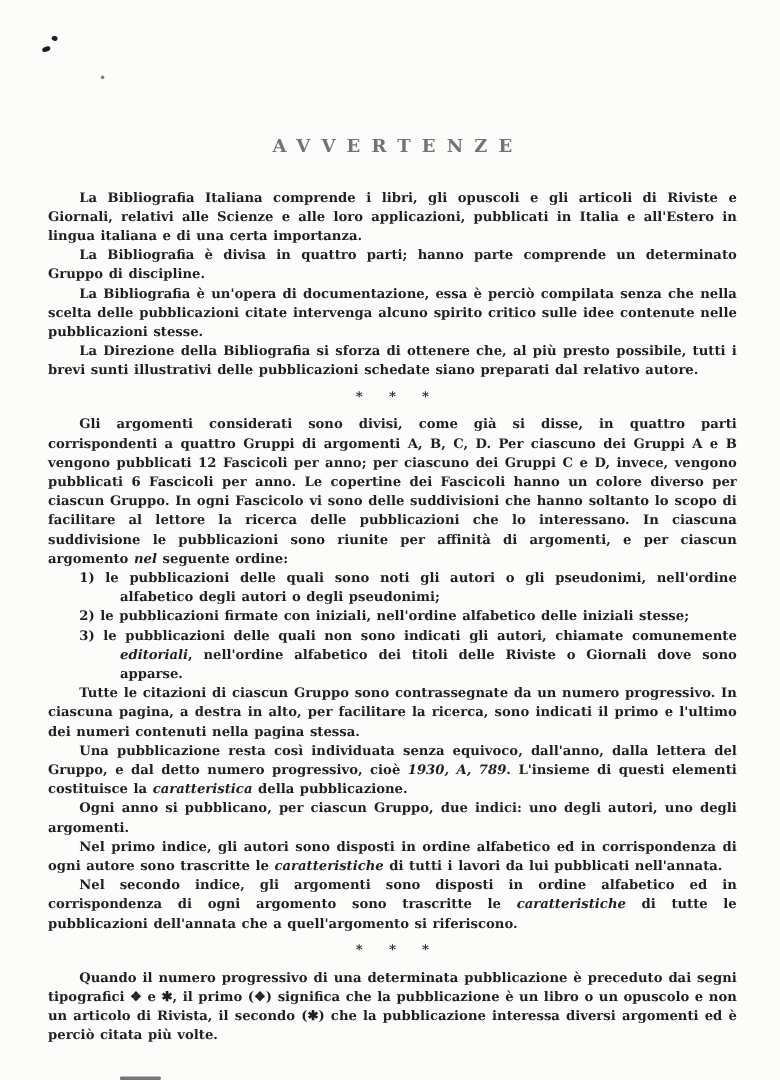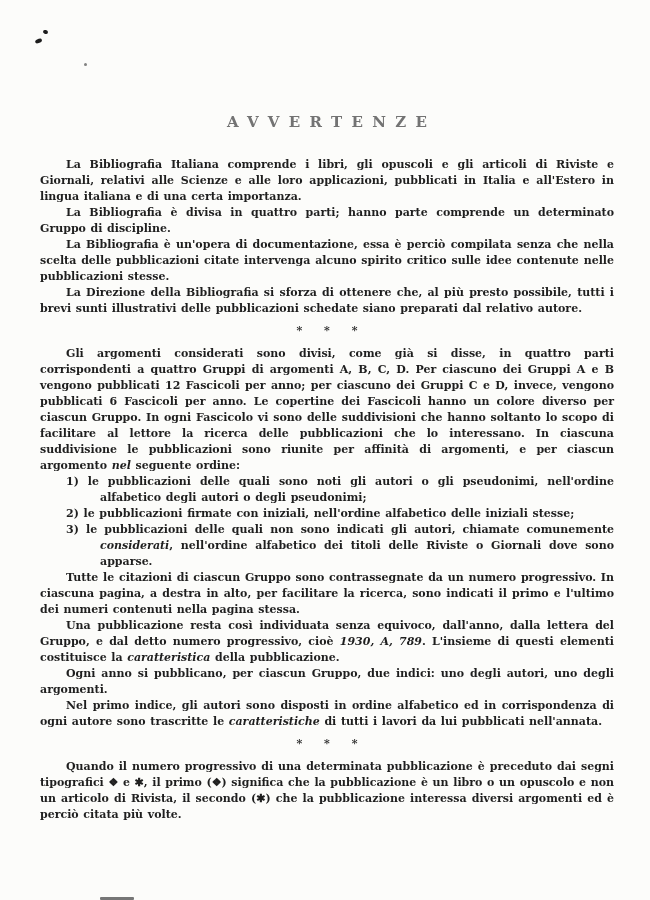--- a/index.html
+++ b/index.html
@@ -74,25 +74,26 @@
     <h1 class="doc-title">AVVERTENZE</h1>
     <div>
         <p class="p"><span>La Bibliografia Italiana comprende i libri, gli opuscoli e gli articoli di Riviste e Giornali, relativi alle Scienze e alle loro applicazioni, pubblicati in Italia e all'Estero in lingua italiana e di una certa importanza.</span></p>
         <p class="p"><span>La Bibliografia è divisa in quattro parti; hanno parte comprende un determinato Gruppo di discipline.</span></p>
         <p class="p"><span>La Bibliografia è un'opera di documentazione, essa è perciò compilata senza che nella scelta delle pubblicazioni citate intervenga alcuno spirito critico sulle idee contenute nelle pubblicazioni stesse.</span></p>
         <p class="p"><span>La Direzione della Bibliografia si sforza di ottenere che, al più presto possibile, tutti i brevi sunti illustrativi delle pubblicazioni schedate siano preparati dal relativo autore.</span></p>
         <div class="divider">* * *</div>
         <p class="p"><span>Gli argomenti considerati sono divisi, come già si disse, in quattro parti corrispondenti a quattro Gruppi di argomenti A, B, C, D. Per ciascuno dei Gruppi A e B vengono pubblicati 12 Fascicoli per anno; per ciascuno dei Gruppi C e D, invece, vengono pubblicati 6 Fascicoli per anno. Le copertine dei Fascicoli hanno un colore diverso per ciascun Gruppo. In ogni Fascicolo vi sono delle suddivisioni che hanno soltanto lo scopo di facilitare al lettore la ricerca delle pubblicazioni che lo interessano. In ciascuna suddivisione le pubblicazioni sono riunite per affinità di argomenti, e per ciascun argomento </span><i>nel</i><span> seguente ordine:</span></p>
         <p class="p li"><span>1) </span><span>le pubblicazioni delle quali sono noti gli autori o gli pseudonimi, nell'ordine alfabetico degli autori o degli pseudonimi;</span></p>
         <p class="p li"><span>2) </span><span>le pubblicazioni firmate con iniziali, nell'ordine alfabetico delle iniziali stesse;</span></p>
-        <p class="p li"><span>3) </span><span>le pubblicazioni delle quali non sono indicati gli autori, chiamate comunemente </span><i>considerati</i><span>, nell'ordine alfabetico dei titoli delle Riviste o Giornali dove sono apparse.</span></p>
+        <p class="p li"><span>3) </span><span>le pubblicazioni delle quali non sono indicati gli autori, chiamate comunemente </span><i>editoriali</i><span>, nell'ordine alfabetico dei titoli delle Riviste o Giornali dove sono apparse.</span></p>
         <p class="p"><span>Tutte le citazioni di ciascun Gruppo sono contrassegnate da un numero progressivo. In ciascuna pagina, a destra in alto, per facilitare la ricerca, sono indicati il primo e l'ultimo dei numeri contenuti nella pagina stessa.</span></p>
         <p class="p"><span>Una pubblicazione resta così individuata senza equivoco, dall'anno, dalla lettera del Gruppo, e dal detto numero progressivo, cioè </span><i>1930, A, 789</i><span>. L'insieme di questi elementi costituisce la </span><i>caratteristica</i><span> della pubblicazione.</span></p>
         <p class="p"><span>Ogni anno si pubblicano, per ciascun Gruppo, due indici: uno degli autori, uno degli argomenti.</span></p>
         <p class="p"><span>Nel primo indice, gli autori sono disposti in ordine alfabetico ed in corrispondenza di ogni autore sono trascritte le </span><i>caratteristiche</i><span> di tutti i lavori da lui pubblicati nell'annata.</span></p>
+        <p class="p"><span>Nel secondo indice, gli argomenti sono disposti in ordine alfabetico ed in corrispondenza di ogni argomento sono trascritte le </span><i>caratteristiche</i><span> di tutte le pubblicazioni dell'annata che a quell'argomento si riferiscono.</span></p>
         <div class="divider">* * *</div>
         <p class="p"><span>Quando il numero progressivo di una determinata pubblicazione è preceduto dai segni tipografici ❖ e ✱, il primo (❖) significa che la pubblicazione è un libro o un opuscolo e non un articolo di Rivista, il secondo (✱) che la pubblicazione interessa diversi argomenti ed è perciò citata più volte.</span></p>
       </div>
   </div>
 
   <div class="bottom-mark"></div>
 
 </div>
 
 </body></html>

